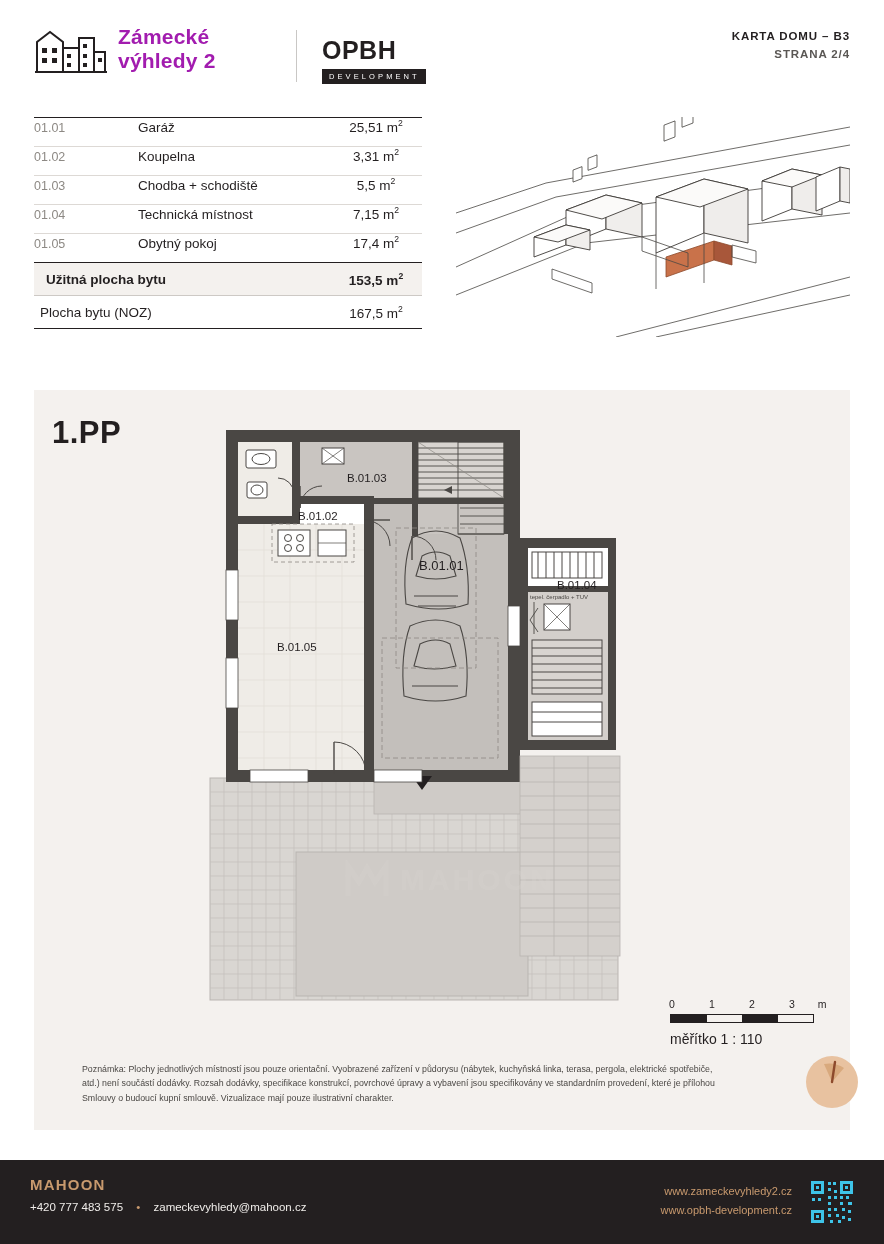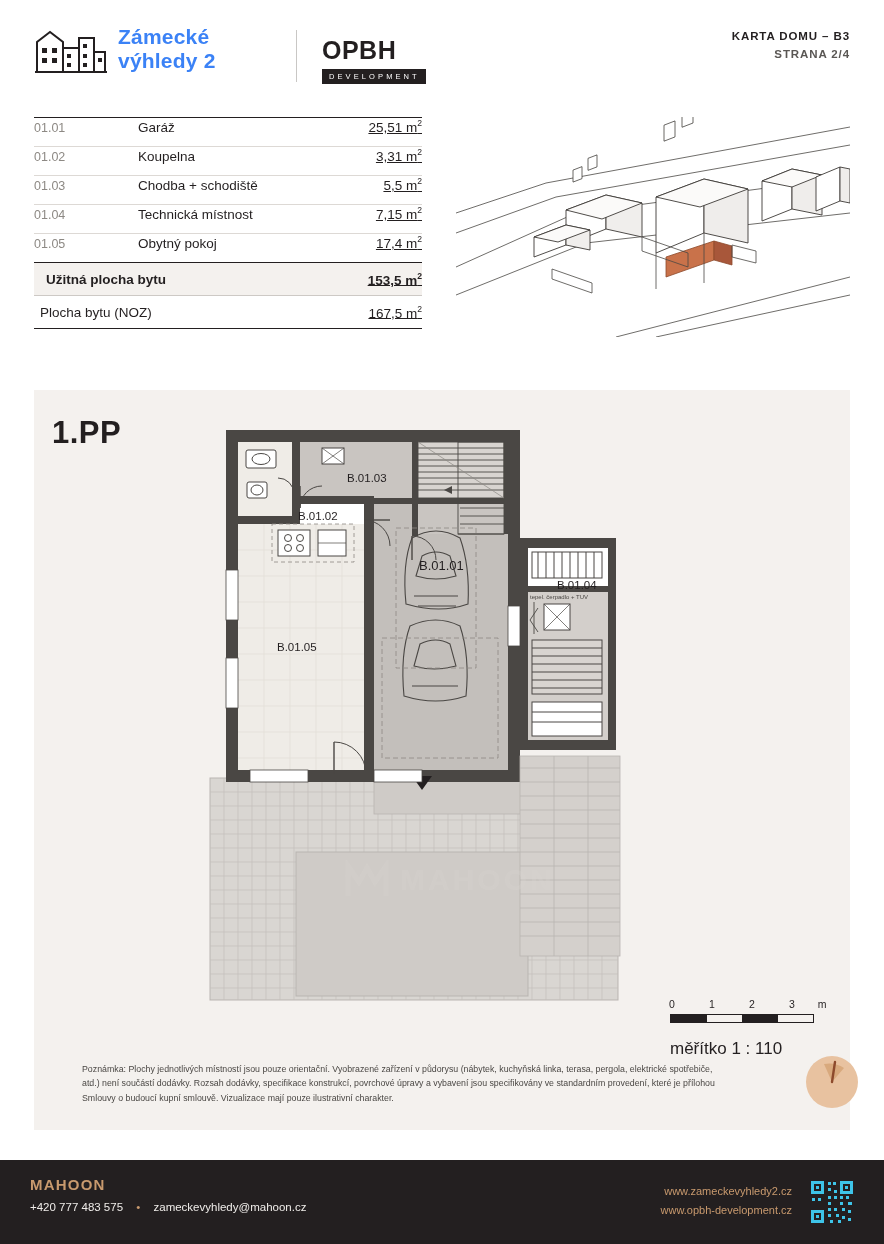--- a/index.html
+++ b/index.html
@@ -39,21 +39,21 @@
   .logo-mark {
     width: 74px;
     height: 50px;
     margin-right: 10px;
   }
   .brand-name {
     font-size: 21px;
     font-weight: bold;
     line-height: 1.16;
     letter-spacing: .2px;
-    color: #3b82f6;
+    color: #a21caf;
     white-space: pre-line;
   }
   .divider-v {
     position: absolute;
     left: 262px;
     top: 6px;
     width: 1px;
     height: 52px;
     background: #c9c7c5;
   }
@@ -116,24 +116,23 @@
     font-size: 12.5px;
     color: #8d8984;
   }
   .table .label {
     flex: 1;
     font-size: 13.5px;
     color: #231f20;
   }
   .table .val {
     width: 92px;
-    text-align: right;
+    text-align: center;
     font-size: 13.5px;
     color: #231f20;
-    text-decoration: underline;
   }
   .table .sum {
     height: 32px;
     background: #f4f1ee;
     border-top: 1px solid #231f20;
     align-items: center;
   }
   .table .sum .label,
   .table .sum .val {
     font-weight: bold;
@@ -208,22 +207,22 @@
   .scale-bar-graphic {
     position: relative;
     height: 7px;
     margin-top: 2px;
     border: 1px solid #231f20;
     display: flex;
   }
   .scale-bar-graphic i { flex: 1; display: block; }
   .scale-bar-graphic i:nth-child(odd) { background: #231f20; }
   .scale-caption {
-    margin-top: 16px;
-    font-size: 17px;
+    margin-top: 8px;
+    font-size: 14px;
     color: #231f20;
   }
   .compass {
     position: absolute;
     left: 770px;
     top: 664px;
     width: 56px;
     height: 56px;
   }
   .note {

